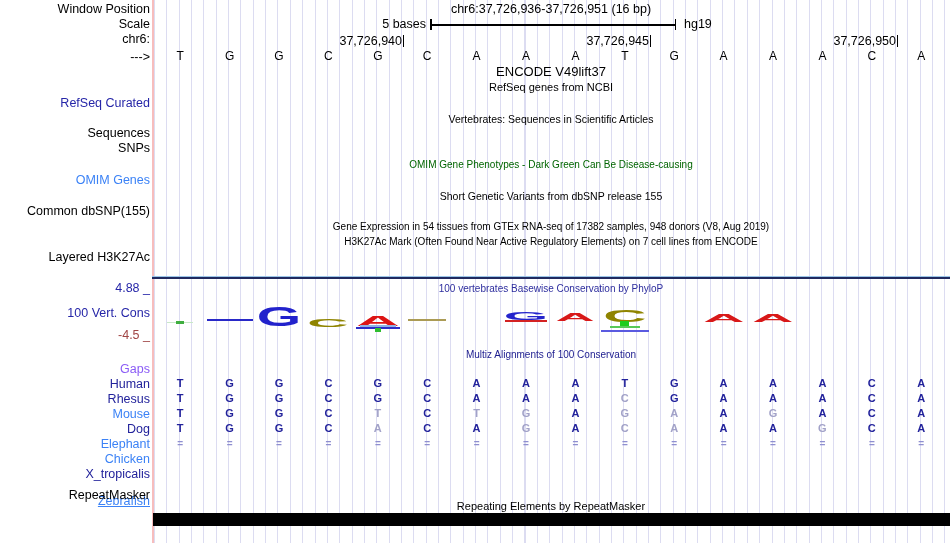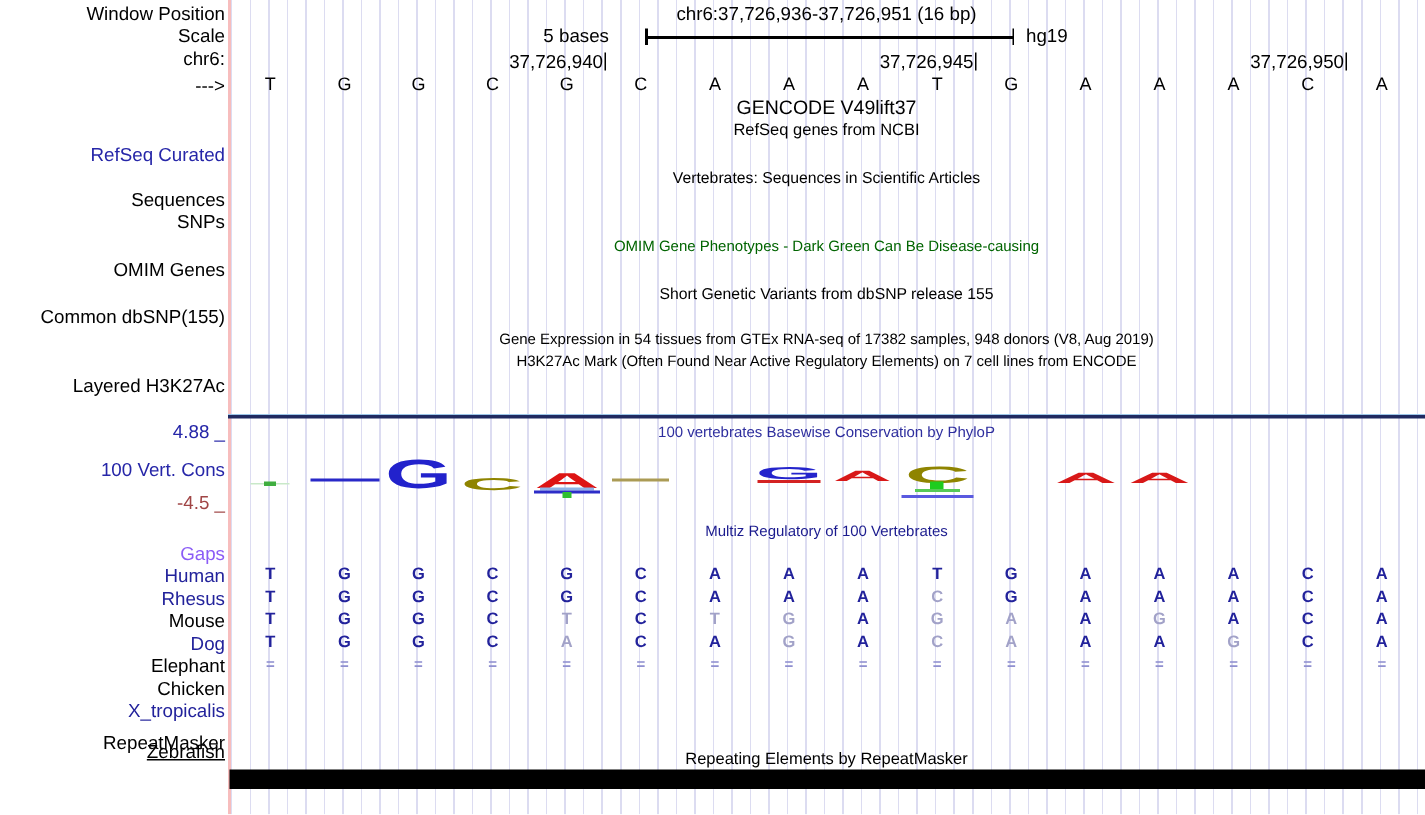--- a/index.html
+++ b/index.html
@@ -2,21 +2,21 @@
 <html><head>
 <meta charset="utf-8">
 <style>
   html,body{margin:0;padding:0;background:#fff;}
   #stage{position:relative;width:950px;height:543px;background:#fff;overflow:hidden;
          font-family:"Liberation Sans","DejaVu Sans",sans-serif;color:#000;}
   .grid{position:absolute;left:154px;top:0;width:792px;height:543px;
         background:repeating-linear-gradient(to right,#dcdcf1 0,#dcdcf1 1px,transparent 1px,transparent 12.35px);}
   .pink{position:absolute;left:152px;top:0;width:2px;height:543px;background:#f7bdbd;}
   .lbl{position:absolute;right:800px;white-space:nowrap;font-size:12.5px;line-height:14px;color:#000;}
-  .c-blue{color:#2626a8}.c-green{color:#000000}.c-navy{color:#22229b}.c-orange{color:#8b5cf6}.c-red{color:#a04545}
+  .c-blue{color:#2626a8}.c-green{color:#3b82f6}.c-navy{color:#22229b}.c-orange{color:#8b5cf6}.c-red{color:#a04545}
   .title{position:absolute;left:152px;width:798px;text-align:center;white-space:nowrap;color:#000;line-height:14px;}
   .t-md{font-size:10px}.t-sm{font-size:10.5px}.t-11{font-size:11px}.t-13{font-size:13px}
   .t-green{color:#006400}.t-phylop{color:#2e2e9e}.t-multiz{color:#1b1b8e}
   .hdr{position:absolute;left:152px;top:2px;width:798px;display:flex;justify-content:center;gap:14px;
        font-size:12.5px;white-space:nowrap;}
   .base{position:absolute;transform:translateX(-50%);font-size:12px;color:#000;line-height:13px;}
   .aln{position:absolute;transform:translateX(-50%);font-size:11px;font-weight:bold;color:#22229b;line-height:13px;}
   .aln.dim{color:#a2a2c8}
   .aln.eq{color:#8f8fd0;font-size:10px}
   .sep{position:absolute;left:152px;top:276px;width:798px;height:3px;
@@ -36,21 +36,21 @@
 
 <div id="stage">
 
   <div class="grid"></div>
   <div class="pink"></div>
 
   <div class="hdr">
     <span>chr6:37,726,936-37,726,951 (16 bp)</span>
   </div>
 
-  <span class="slabel r-align" style="left:296px;">5 bases</span>
+  <span class="slabel r-align" style="left:316px;">5 bases</span>
   <div class="sbar"></div>
   <div class="stick" style="left:430px;"></div>
   <div class="stick" style="left:674.5px;"></div>
   <span class="slabel" style="left:684px;">hg19</span>
 
   <div id="ruler">
       <div class="rlabel" style="left: 292px;">37,726,940</div>
       <div class="rtick" style="left: 402.5px;"></div>
       <div class="rlabel" style="left: 539px;">37,726,945</div>
       <div class="rtick" style="left: 649.5px;"></div>
@@ -94,29 +94,29 @@
       <div class="base" style="left: 575.4px; top: 50px;">A</div>
       <div class="base" style="left: 624.8px; top: 50px;">T</div>
       <div class="base" style="left: 674.2px; top: 50px;">G</div>
       <div class="base" style="left: 723.6px; top: 50px;">A</div>
       <div class="base" style="left: 773px; top: 50px;">A</div>
       <div class="base" style="left: 822.4px; top: 50px;">A</div>
       <div class="base" style="left: 871.8px; top: 50px;">C</div>
       <div class="base" style="left: 921.2px; top: 50px;">A</div>
     </div>
 
-  <div class="title t-13" style="top:65px;">GENCODE V49lift37</div>
+  <div class="title t-13" style="top:65px;">ENCODE V49lift37</div>
   <div class="title t-11" style="top:80px;">RefSeq genes from NCBI</div>
   <div class="title t-sm" style="top:112px;">Vertebrates: Sequences in Scientific Articles</div>
   <div class="title t-md t-green" style="top:158px;">OMIM Gene Phenotypes - Dark Green Can Be Disease-causing</div>
   <div class="title t-sm" style="top:189px;">Short Genetic Variants from dbSNP release 155</div>
   <div class="title t-md" style="top:220px;">Gene Expression in 54 tissues from GTEx RNA-seq of 17382 samples, 948 donors (V8, Aug 2019)</div>
   <div class="title t-md" style="top:235px;">H3K27Ac Mark (Often Found Near Active Regulatory Elements) on 7 cell lines from ENCODE</div>
   <div class="title t-md t-phylop" style="top:282px;">100 vertebrates Basewise Conservation by PhyloP</div>
-  <div class="title t-md t-multiz" style="top:348px;">Multiz Regulatory of 100 Vertebrates</div>
+  <div class="title t-md t-multiz" style="top:348px;">Multiz Alignments of 100 Conservation</div>
   <div class="title t-11" style="top:499px;">Repeating Elements by RepeatMasker</div>
 
   <div class="sep"></div>
 
   <div id="phylop">
       <div class="gdash" style="left: 167.2px; top: 321.5px; width: 26px; height: 1px; background: rgb(201, 233, 201);"></div>
       <div class="gdash" style="left: 176.2px; top: 320.5px; width: 8px; height: 3px; background: rgb(63, 174, 63);"></div>
       <div class="gdash" style="left: 206.6px; top: 319px; width: 46px; height: 2px; background: rgb(41, 41, 200);"></div>
       <div class="glyph" style="left: 279px; top: 317px; color: rgb(34, 34, 204); transform: translate(-50%, -50%) scale(1.90476, 0.904762);">G</div>
       <div class="glyph" style="left: 328.4px; top: 323px; color: rgb(143, 132, 0); transform: translate(-50%, -50%) scale(1.90476, 0.380952);">C</div>

